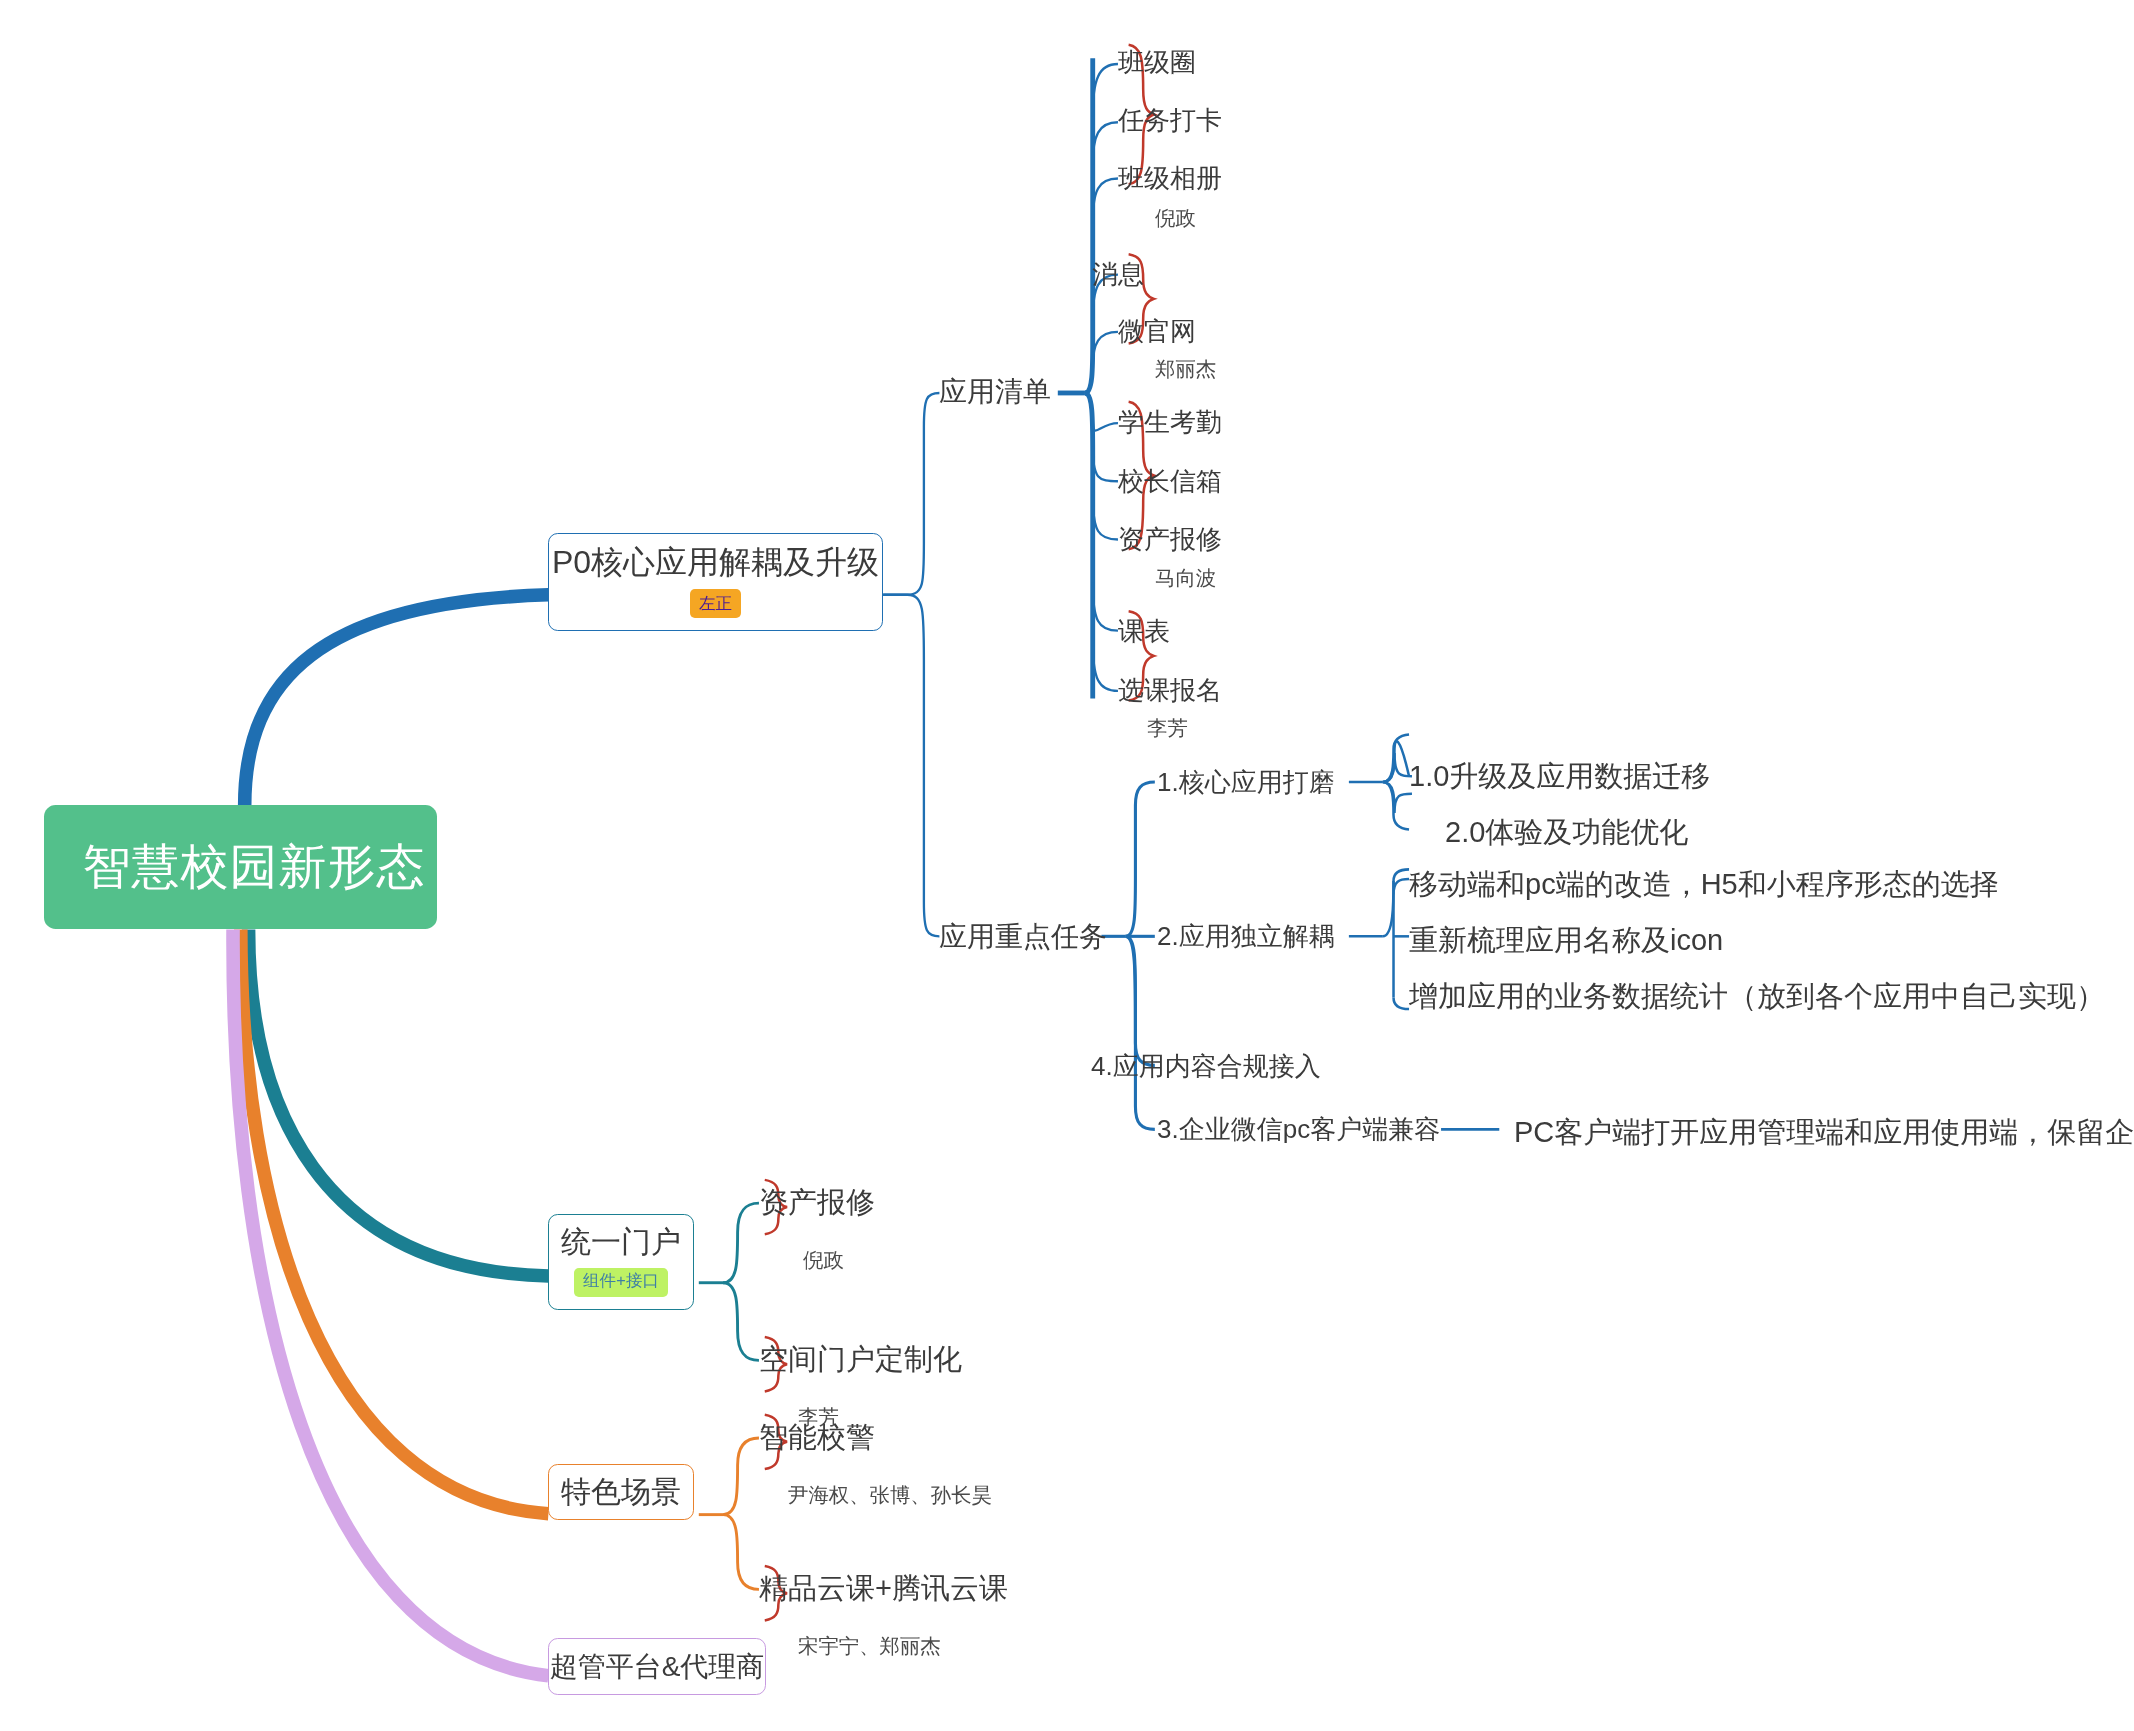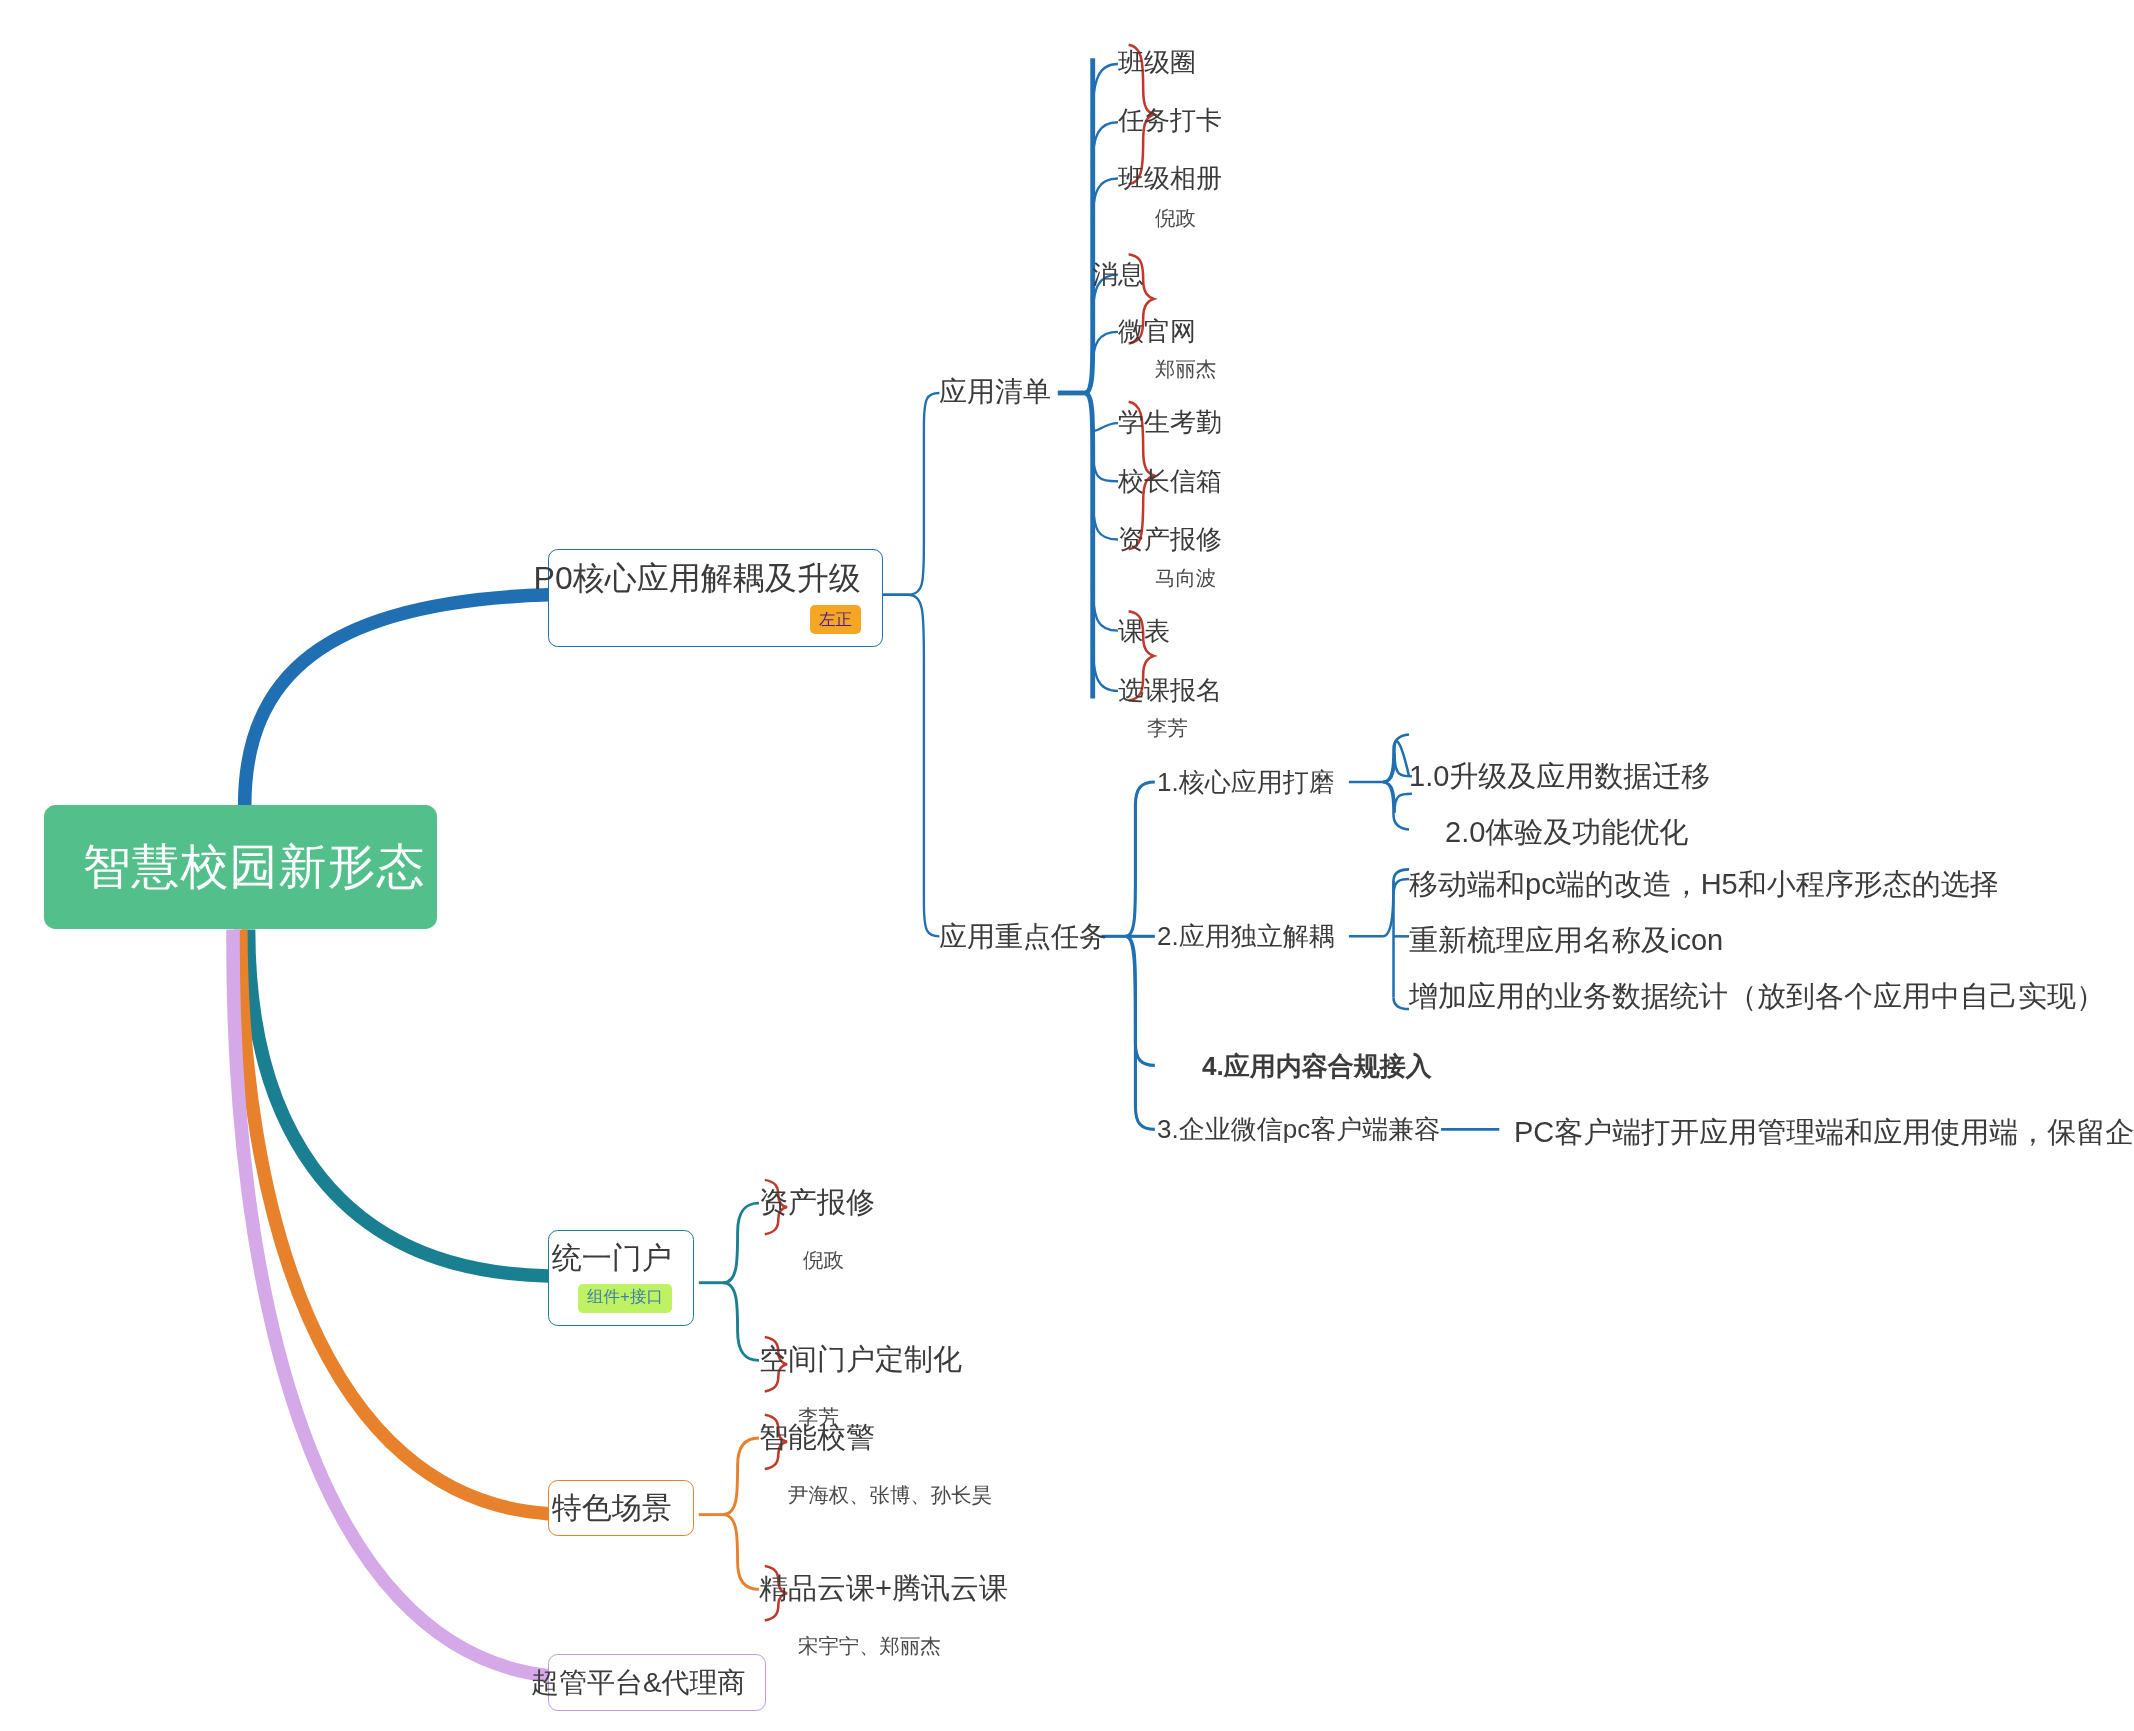--- a/index.html
+++ b/index.html
@@ -51,22 +51,21 @@
     line-height: 1.1;
     letter-spacing: 1px;
     white-space: nowrap;
   }
 
   .box-node {
     background: #ffffff;
     border-radius: 9.7px;
     border: 1.6px solid #1f6fb2;
     padding: 9.7px 21.3px 11.6px 21.3px;
-    align-items: flex-end;
-    margin-top: 16px;
+    align-items: center;
   }
   .box-node .title {
     font-size: 32px;
     line-height: 1.15;
     color: #3b3b3b;
     white-space: nowrap;
   }
   .badge {
     display: inline-block;
     margin-top: 8.7px;
@@ -216,21 +215,21 @@
 
   <div class="txt t-leaf" style="left:1157px; top:769px;">1.核心应用打磨</div>
   <div class="txt t-leaf-sm" style="left:1409px; top:762px;">1.0升级及应用数据迁移</div>
   <div class="txt t-leaf-sm" style="left:1409px; top:818px;margin-left:36px;">2.0体验及功能优化</div>
 
   <div class="txt t-leaf" style="left:1157px; top:923px;">2.应用独立解耦</div>
   <div class="txt t-leaf-sm" style="left:1409px; top:870px;">移动端和pc端的改造，H5和小程序形态的选择</div>
   <div class="txt t-leaf-sm" style="left:1409px; top:926px;">重新梳理应用名称及icon</div>
   <div class="txt t-leaf-sm" style="left:1409px; top:982px;">增加应用的业务数据统计（放到各个应用中自己实现）</div>
 
-  <div class="txt t-leaf" style="left:1202px; top:1053px;font-weight:bold;">4.应用内容合规接入</div>
+  <div class="txt t-leaf" style="left:1091px; top:1053px;">4.应用内容合规接入</div>
 
   <div class="txt t-leaf" style="left:1157px; top:1116px;">3.企业微信pc客户端兼容</div>
   <div class="txt t-leaf-sm" style="left:1514px; top:1118px;">PC客户端打开应用管理端和应用使用端，保留企业微信原生应用</div>
 
   <div class="txt t-big" style="left:759px; top:1188px;">资产报修</div>
   <div class="txt t-owner" style="left:803px; top:1250px;">倪政</div>
   <div class="txt t-big" style="left:759px; top:1345px;">空间门户定制化</div>
   <div class="txt t-owner" style="left:798px; top:1407px;">李芳</div>
 
   <div class="txt t-big" style="left:759px; top:1423px;">智能校警</div>

